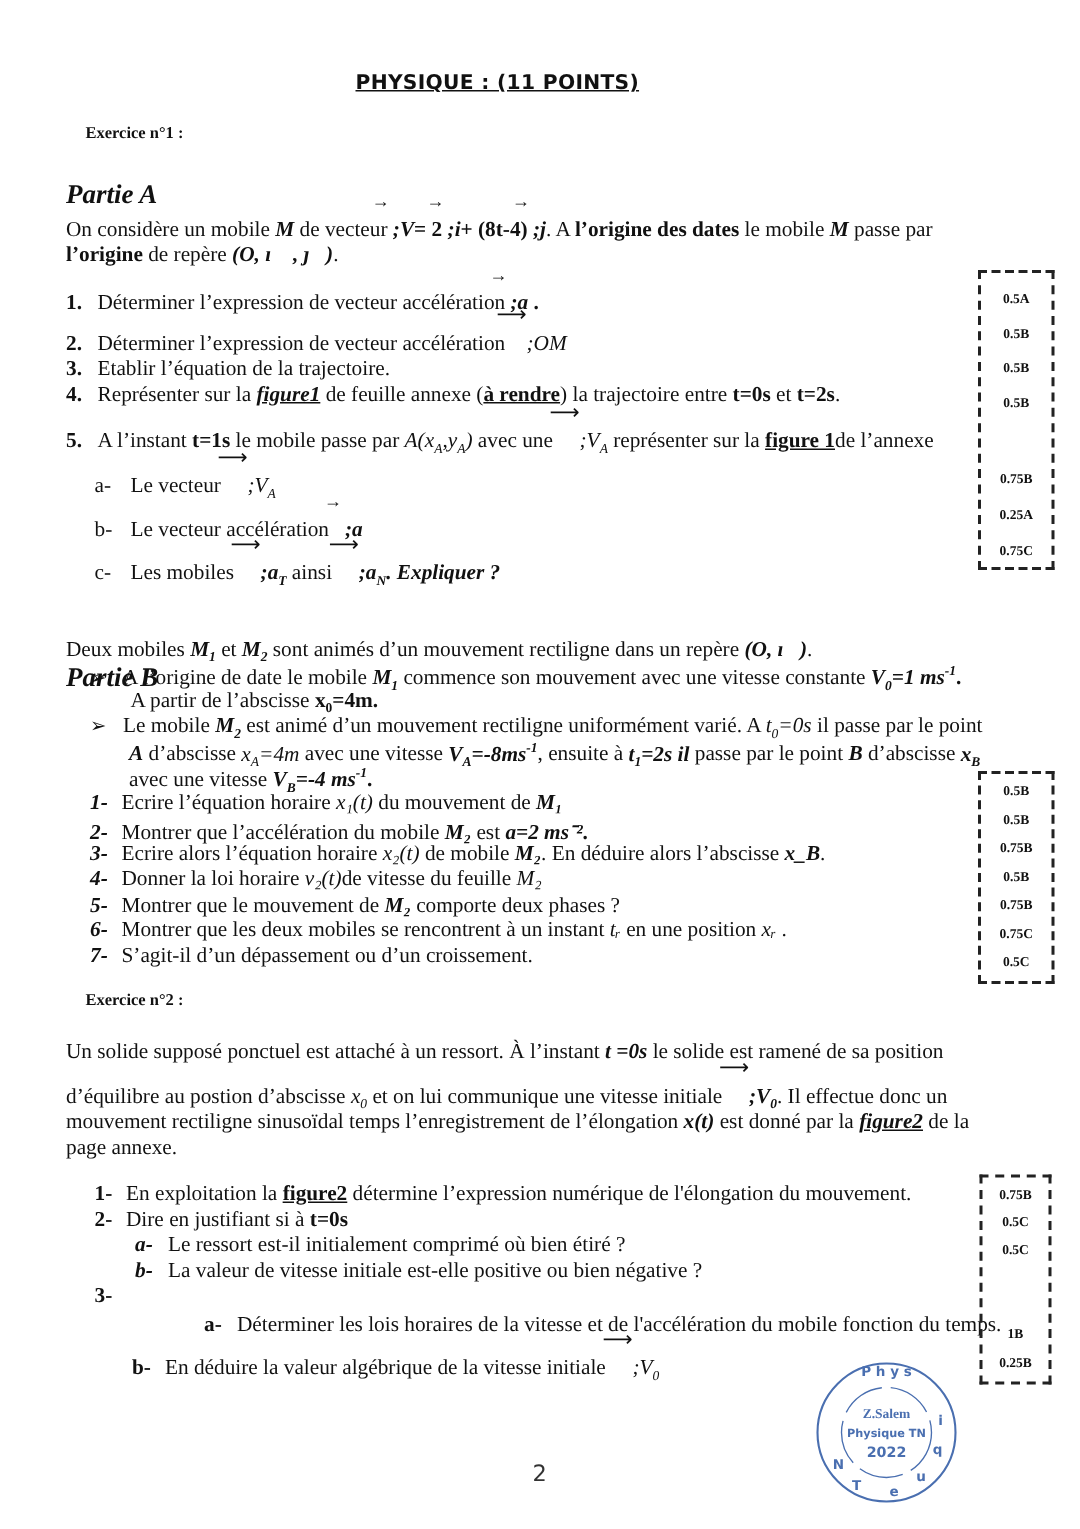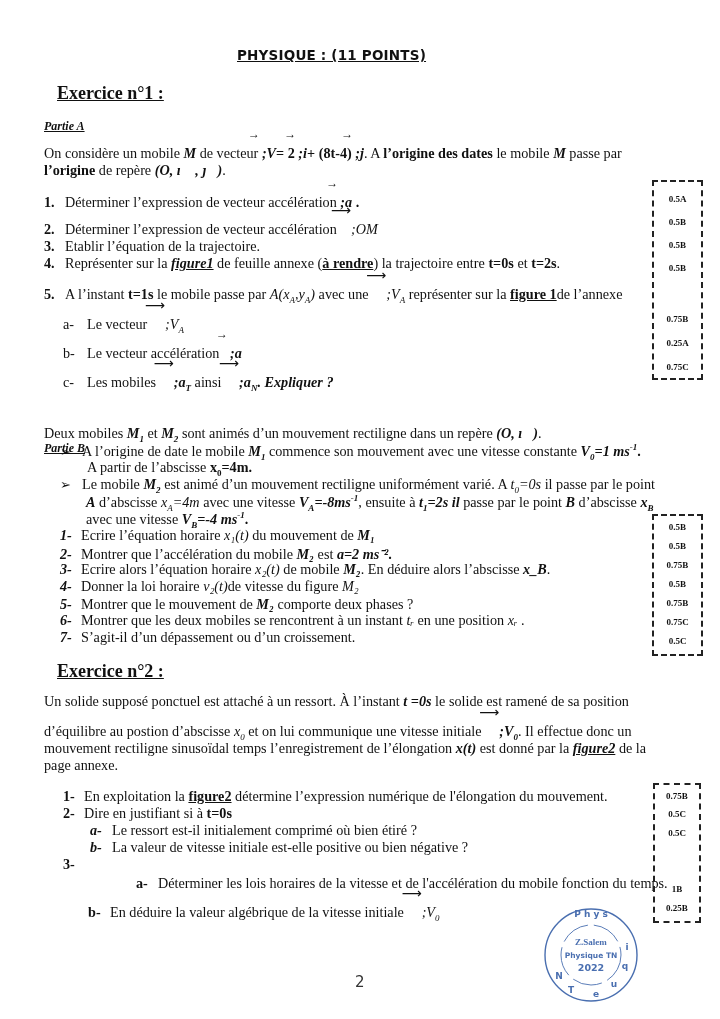--- a/index.html
+++ b/index.html
@@ -1,21 +1,21 @@
 <!DOCTYPE html>
 <html><head>
 <meta charset="utf-8">
 <style>
   html, body { margin:0; padding:0; background:#ffffff; }
   body { width:720px; height:1019px; position:relative; overflow:hidden;
          font-family:"Liberation Serif", serif; color:#111; font-size:14.2px; }
   .abs { position:absolute; white-space:nowrap; }
   .title { font-family:"DejaVu Sans", sans-serif; font-weight:bold; font-size:13.5px; text-decoration:underline; left:237px; top:47px; letter-spacing:0.2px;}
-  .h-ex { font-weight:bold; text-decoration:underline; font-size:18px; }
-  .h-part { font-weight:bold; font-style:italic; text-decoration:underline; font-size:12px; }
+  .h-ex { font-weight:bold; font-size:11px; }
+  .h-part { font-weight:bold; font-style:italic; font-size:18px; }
   b, .b { font-weight:bold; }
   i, .i { font-style:italic; }
   .u { text-decoration:underline; }
   .vec { position:relative; display:inline-block; }
   .vec .arr { position:absolute; top:-17px; left:-14px; font-size:12px; font-style:normal; font-weight:normal; line-height:1; }
   .vec .arr.long { left:-20px; font-size:14px; letter-spacing:-1px; }
   .score-box { position:absolute; border:2px dashed #222; border-radius:0; box-sizing:border-box; }
   .score { position:absolute; width:100%; text-align:center; font-size:9px; font-weight:bold; font-family:"Liberation Serif", serif; }
   .num { display:inline-block; width:21px; font-weight:bold; }
   .arrowbullet { display:inline-block; width:22px; font-size:13px; }
@@ -108,21 +108,21 @@
 <div class="abs" style="left:60px; top:527px;">
   <b><i class="num">1-</i></b><span>Ecrire l’équation horaire </span><i>x₁(t)</i><span> du mouvement de </span><b><i>M₁</i></b>
 </div>
 <div class="abs" style="left:60px; top:544px;">
   <b><i class="num">2-</i></b><span>Montrer que l’accélération du mobile </span><b><i>M₂</i></b><span> est </span><b><i>a=2 ms⁻²</i></b><b>.</b>
 </div>
 <div class="abs" style="left:60px; top:561px;">
   <b><i class="num">3-</i></b><span>Ecrire alors l’équation horaire </span><i>x₂(t)</i><span> de mobile </span><b><i>M₂</i></b><span>. En déduire alors l’abscisse </span><b><i>x_B</i></b><span>.</span>
 </div>
 <div class="abs" style="left:60px; top:578px;">
-  <b><i class="num">4-</i></b><span>Donner la loi horaire </span><i>v₂(t)</i><span>de vitesse du figure </span><i>M₂</i>
+  <b><i class="num">4-</i></b><span>Donner la loi horaire </span><i>v₂(t)</i><span>de vitesse du feuille </span><i>M₂</i>
 </div>
 <div class="abs" style="left:60px; top:596px;">
   <b><i class="num">5-</i></b><span>Montrer que le mouvement de </span><b><i>M₂</i></b><span> comporte deux phases ?</span>
 </div>
 <div class="abs" style="left:60px; top:612px;">
   <b><i class="num">6-</i></b><span>Montrer que les deux mobiles se rencontrent à un instant </span><i>tᵣ</i><span> en une position </span><i>xᵣ</i><span> .</span>
 </div>
 <div class="abs" style="left:60px; top:629px;">
   <b><i class="num">7-</i></b><span>S’agit-il d’un dépassement ou d’un croissement.</span>
 </div>

